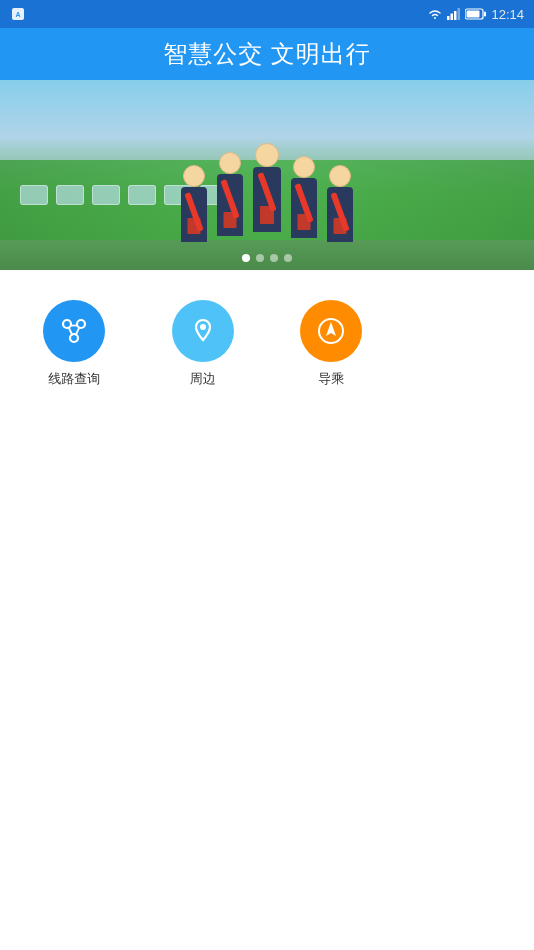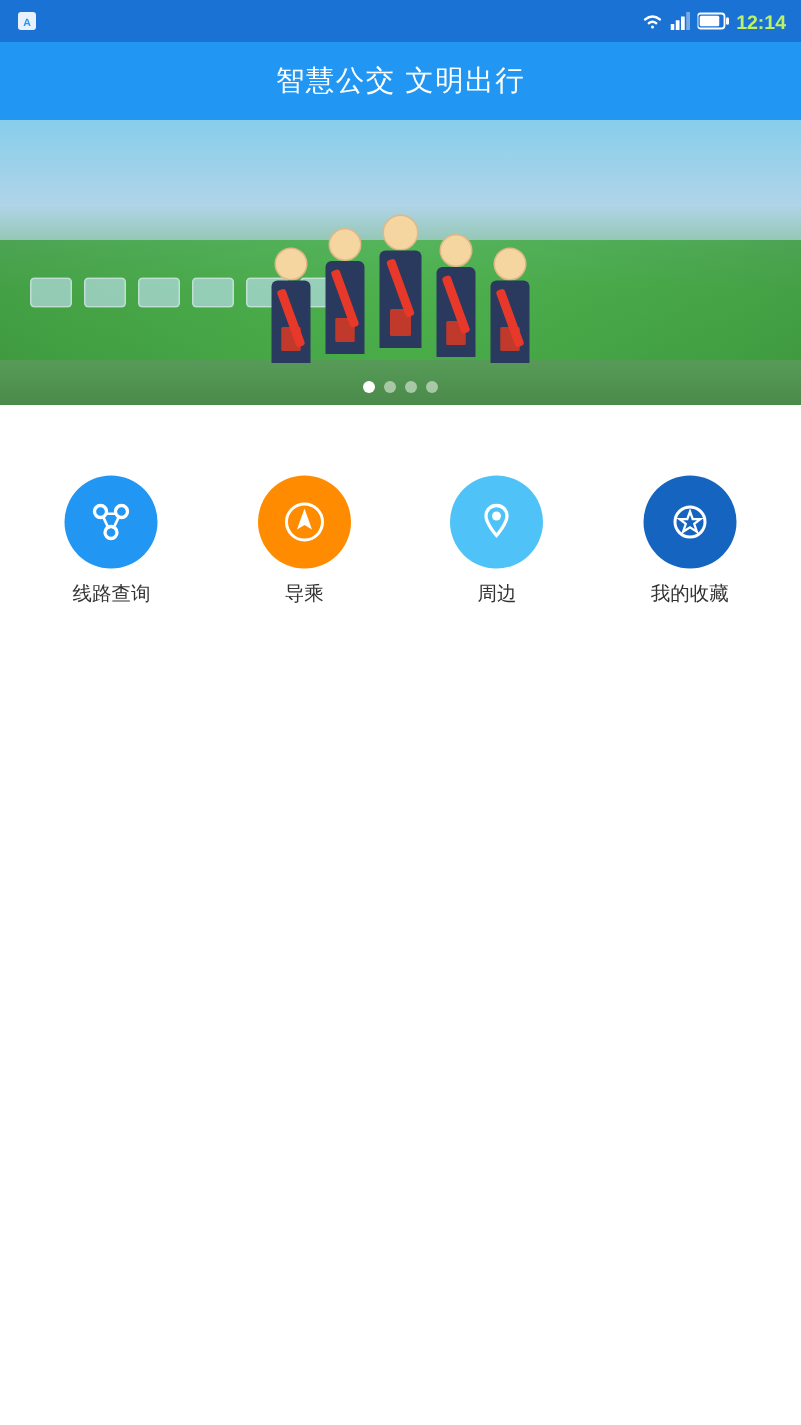--- a/index.html
+++ b/index.html
@@ -24,36 +24,36 @@
       display: flex;
       gap: 6px;
       align-items: center;
     }
     .status-bar-right {
       display: flex;
       align-items: center;
       gap: 4px;
     }
     .status-time {
-      color: #bef264;
+      color: #e5e5e5;
       font-size: 13px;
-      font-weight: bold;
+      font-weight: normal;
     }
 
     
     .header {
       height: 52px;
       background: #2196F3;
       display: flex;
       align-items: center;
       justify-content: center;
     }
     .header-title {
       color: #fff;
-      font-size: 19px;
+      font-size: 24px;
       font-weight: 500;
       letter-spacing: 1px;
     }
 
     
     .banner {
       width: 534px;
       height: 190px;
       background: linear-gradient(135deg, #a0c4e8 0%, #7aaccd 40%, #6aab6a 100%);
       position: relative;
@@ -153,21 +153,21 @@
       height: 8px;
       border-radius: 50%;
       background: rgba(255,255,255,0.5);
     }
     .dot.active {
       background: #fff;
     }
 
     
     .menu-grid {
-      padding: 37px 10px 10px 10px;
+      padding: 20px 10px 10px 10px;
       display: grid;
       grid-template-columns: repeat(4, 1fr);
       gap: 20px 0;
     }
     .menu-item {
       display: flex;
       flex-direction: column;
       align-items: center;
       gap: 8px;
       padding: 10px 5px;
@@ -315,50 +315,41 @@
         <line x1="13.5" y1="11.5" x2="20.5" y2="11.5" stroke="white" stroke-width="1.8"></line>
         <line x1="11.5" y1="13" x2="15.5" y2="21.5" stroke="white" stroke-width="1.8"></line>
         <line x1="22.5" y1="13" x2="18.5" y2="21.5" stroke="white" stroke-width="1.8"></line>
       </svg>
     </div>
     <span class="menu-label">线路查询</span>
   </div>
 
 
   <div class="menu-item">
+    <div class="menu-icon-circle ic-light-blue">
+      <svg viewBox="0 0 34 34" fill="none">
+
+        <path d="M17 6 C13 6 10 9 10 13 C10 18 17 26 17 26 C17 26 24 18 24 13 C24 9 21 6 17 6 Z" stroke="white" stroke-width="2.2" fill="none"></path>
+        <circle cx="17" cy="13" r="3" fill="white"></circle>
+      </svg>
+    </div>
+    <span class="menu-label">周边</span>
+  </div>
+
+  <div class="menu-item">
     <div class="menu-icon-circle ic-orange">
       <svg viewBox="0 0 34 34" fill="none">
         <circle cx="17" cy="17" r="12" stroke="white" stroke-width="2" fill="none"></circle>
         <polygon points="17,8 20,14 26,14 21,18 23,24 17,20 11,24 13,18 8,14 14,14" fill="white" opacity="0.0"></polygon>
 
         <path d="M17 8 L22 22 L17 19 L12 22 Z" fill="white"></path>
       </svg>
     </div>
     <span class="menu-label">导乘</span>
   </div>
 
-  <div class="menu-item">
-    <div class="menu-icon-circle ic-light-blue">
-      <svg viewBox="0 0 34 34" fill="none">
-
-        <path d="M17 6 C13 6 10 9 10 13 C10 18 17 26 17 26 C17 26 24 18 24 13 C24 9 21 6 17 6 Z" stroke="white" stroke-width="2.2" fill="none"></path>
-        <circle cx="17" cy="13" r="3" fill="white"></circle>
-      </svg>
-    </div>
-    <span class="menu-label">周边</span>
-  </div>
-
-
-  <div class="menu-item">
-    <div class="menu-icon-circle ic-blue2">
-      <svg viewBox="0 0 34 34" fill="none">
-        <circle cx="17" cy="17" r="10" stroke="white" stroke-width="2" fill="none"></circle>
-        <polygon points="17,10 18.8,15 24,15 19.8,18.3 21.6,23.5 17,20.5 12.4,23.5 14.2,18.3 10,15 15.2,15" stroke="white" stroke-width="1.5" fill="none"></polygon>
-      </svg>
-    </div>
-    <span class="menu-label">我的收藏</span>
-  </div>
+
 
 
 
 
 
 </div>
 
 </body></html>

